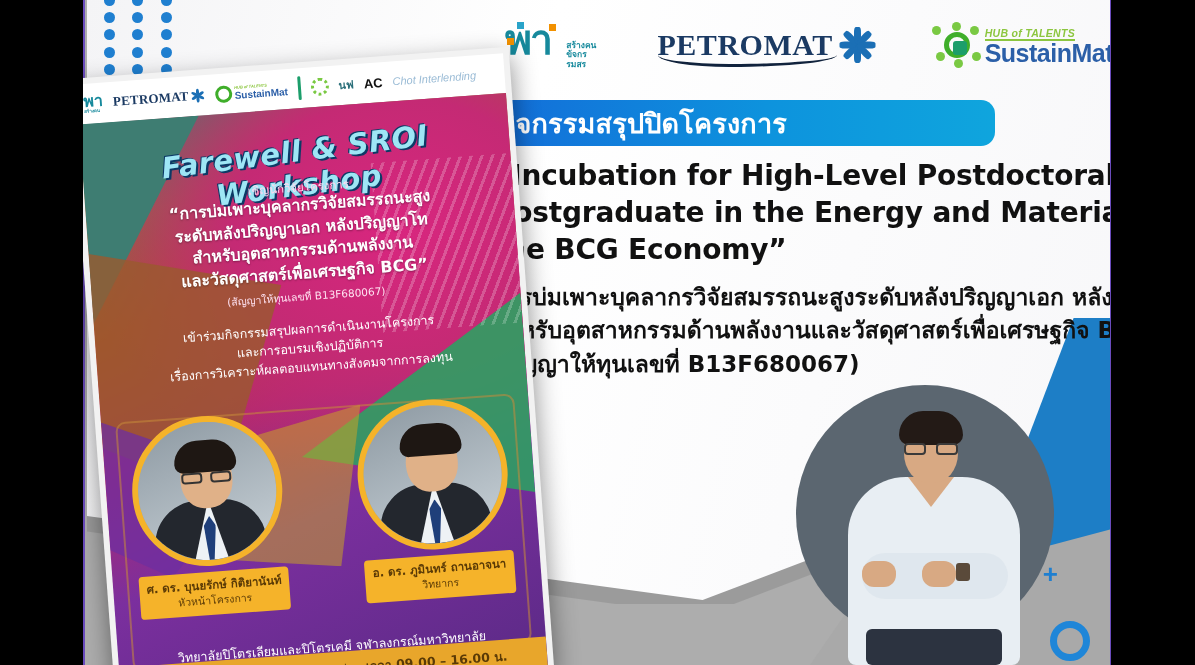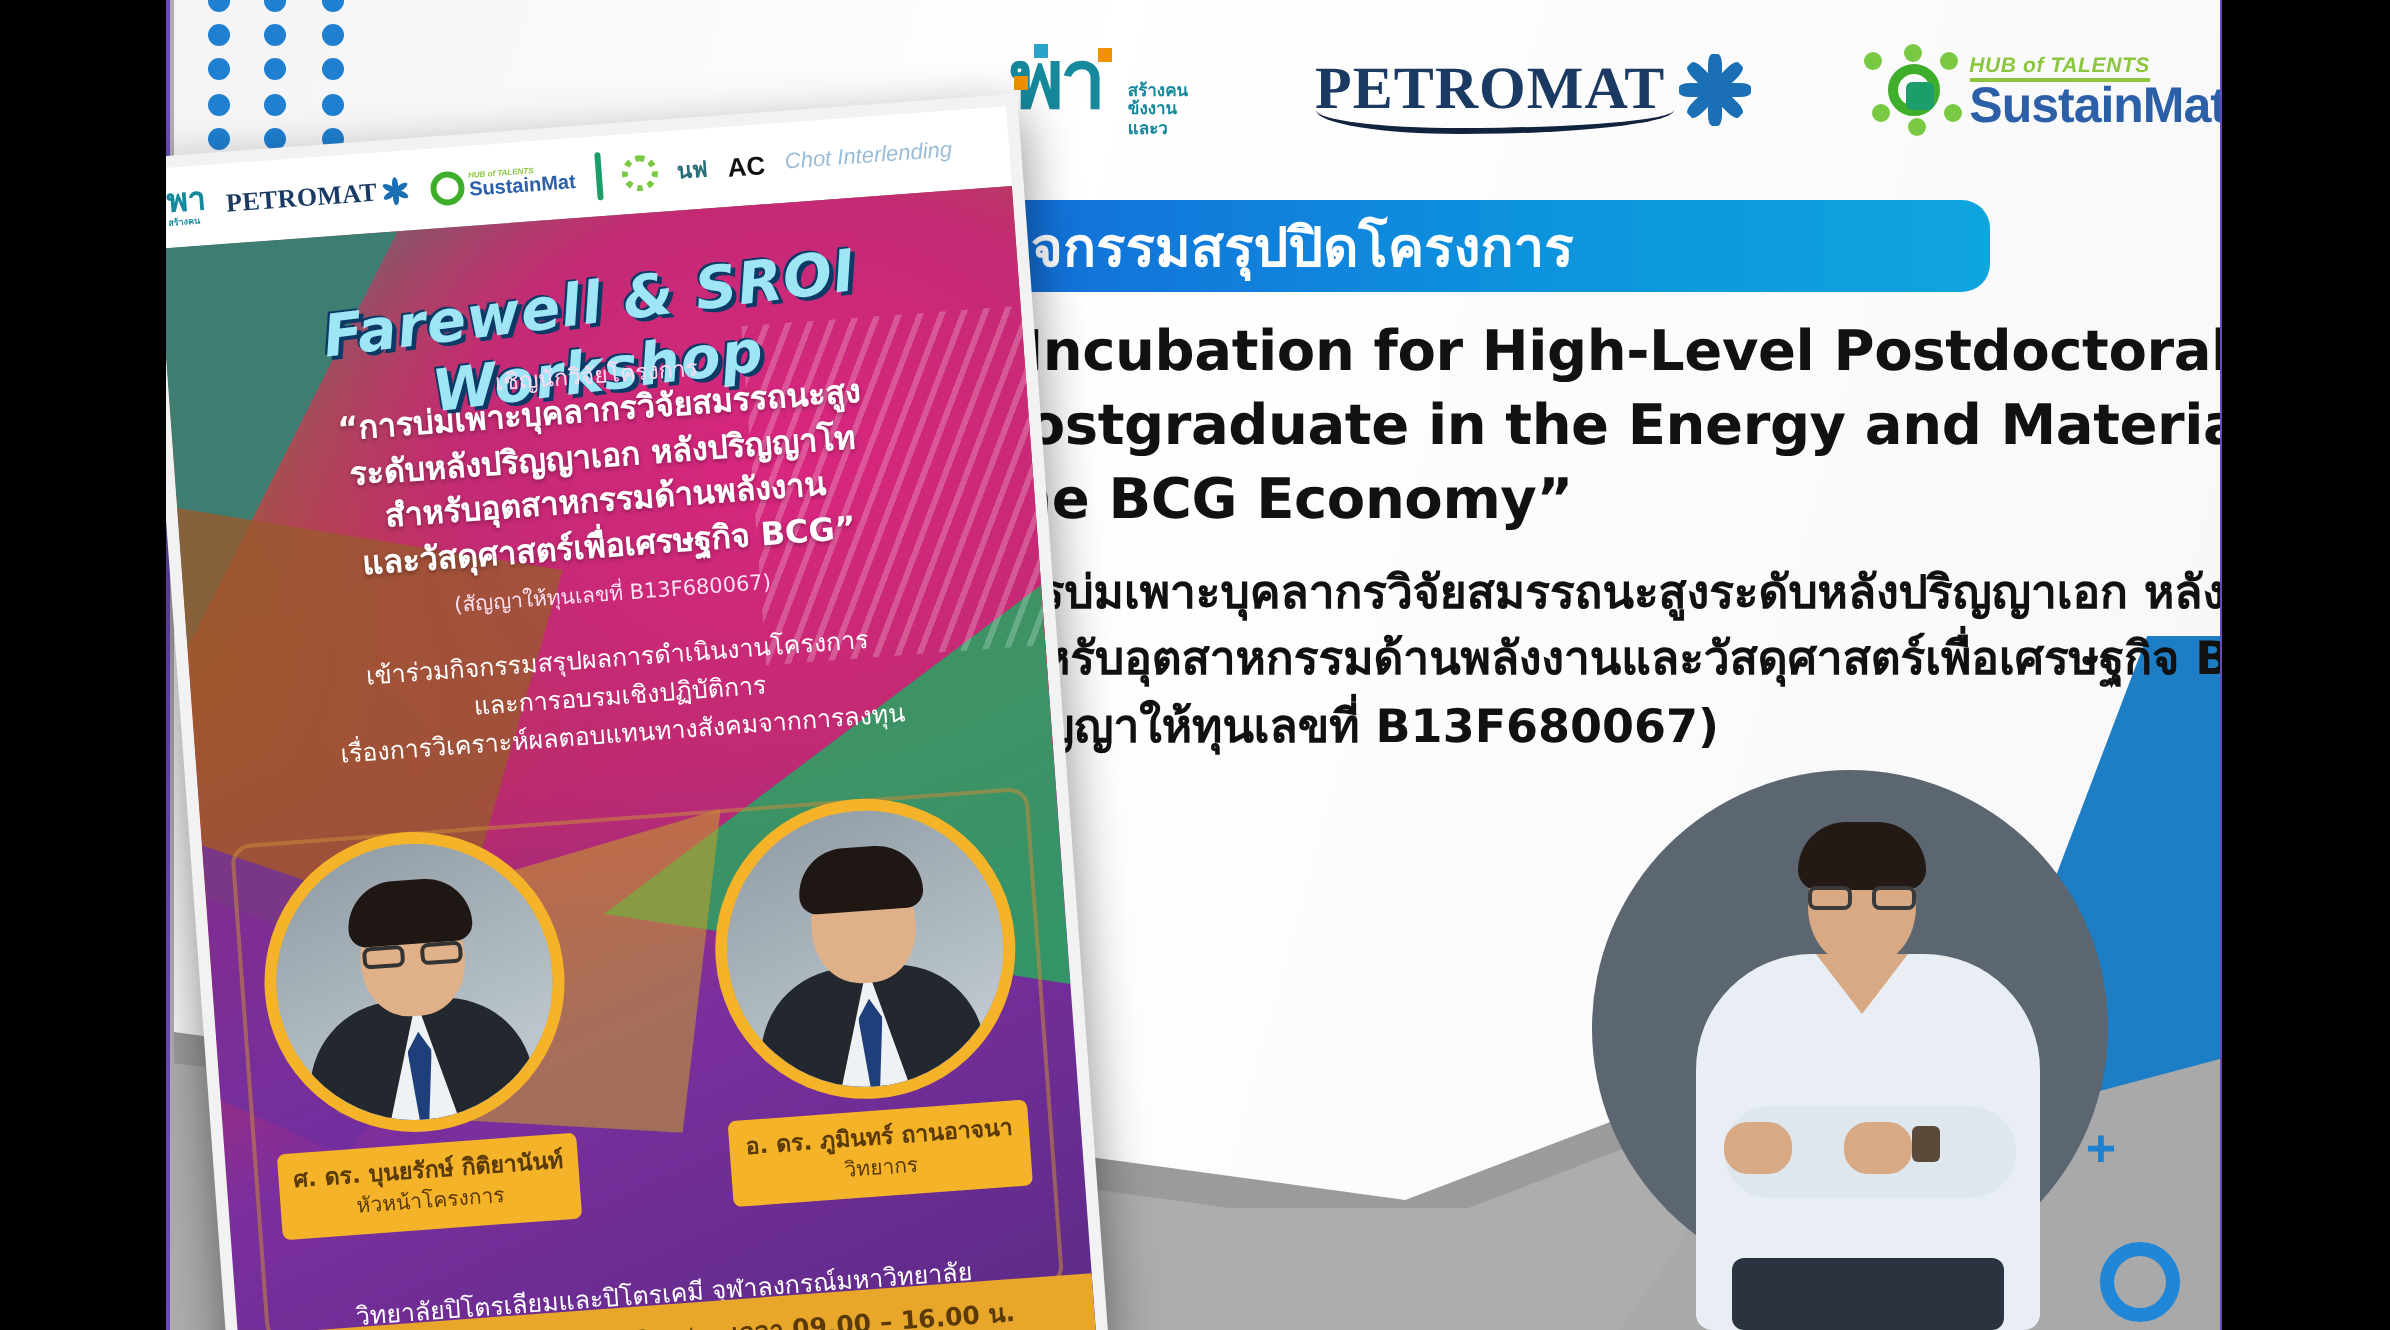--- a/index.html
+++ b/index.html
@@ -286,21 +286,21 @@
 
       <div class="logo logo-pmub">
         <div class="pmub-mark">
           <div class="sq" style="left:2px;top:18px;background:#f29100;"></div>
           <div class="sq" style="left:12px;top:2px;background:#29a3c9;"></div>
           <div class="sq" style="left:44px;top:4px;background:#f29100;"></div>
           <div class="glyph">พา</div>
         </div>
         <div class="pmub-tag">
           <div>สร้างคน</div>
-          <div>ข้งงานและว</div>
+          <div>ข้จกรรมสร</div>
         </div>
       </div>
 
       <div class="logo logo-petromat">
         <div class="petromat-word">PETROMAT</div>
         <div class="petromat-fan">
           <i style="transform:rotate(0deg)"></i>
             <i style="transform:rotate(45deg)"></i>
           <i style="transform:rotate(90deg)"></i>
             <i style="transform:rotate(135deg)"></i>

